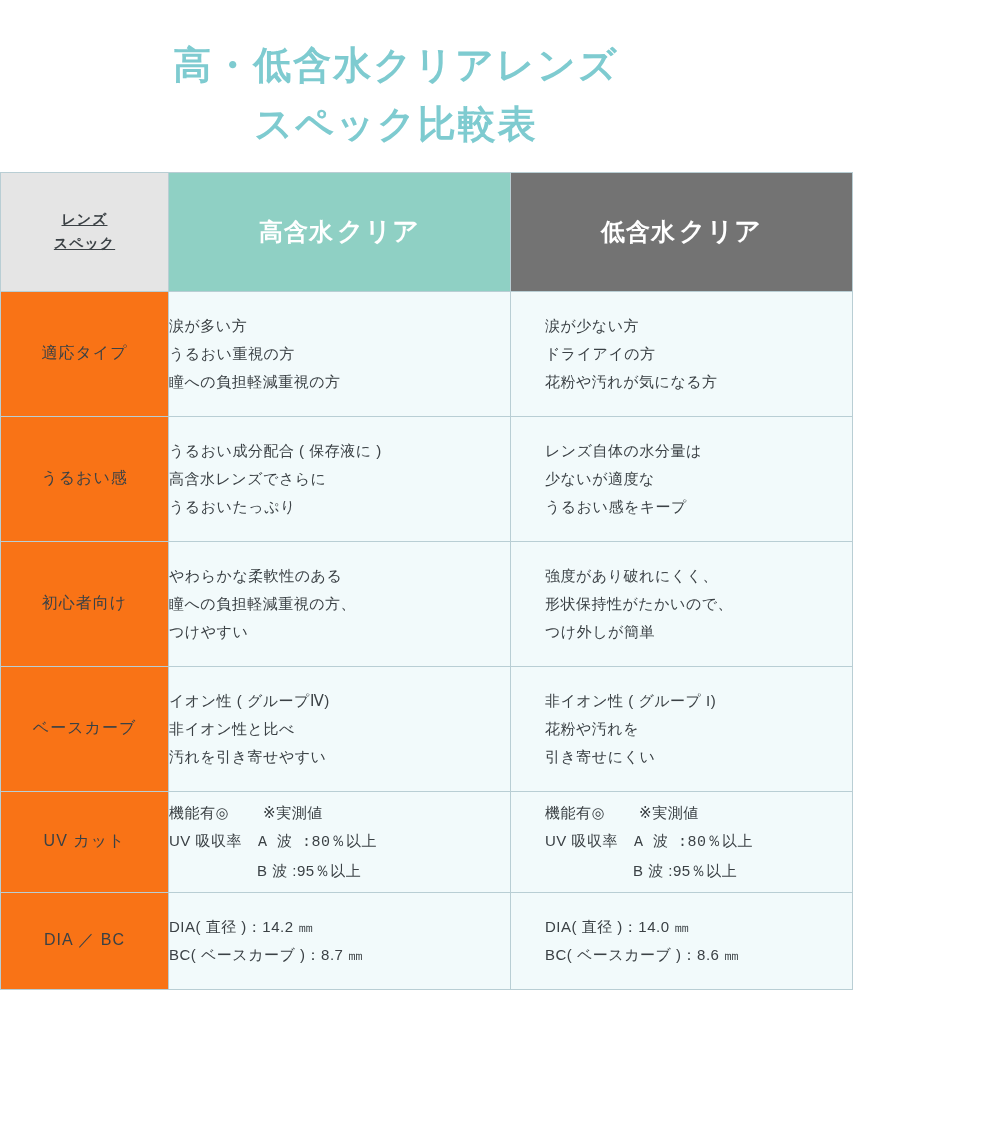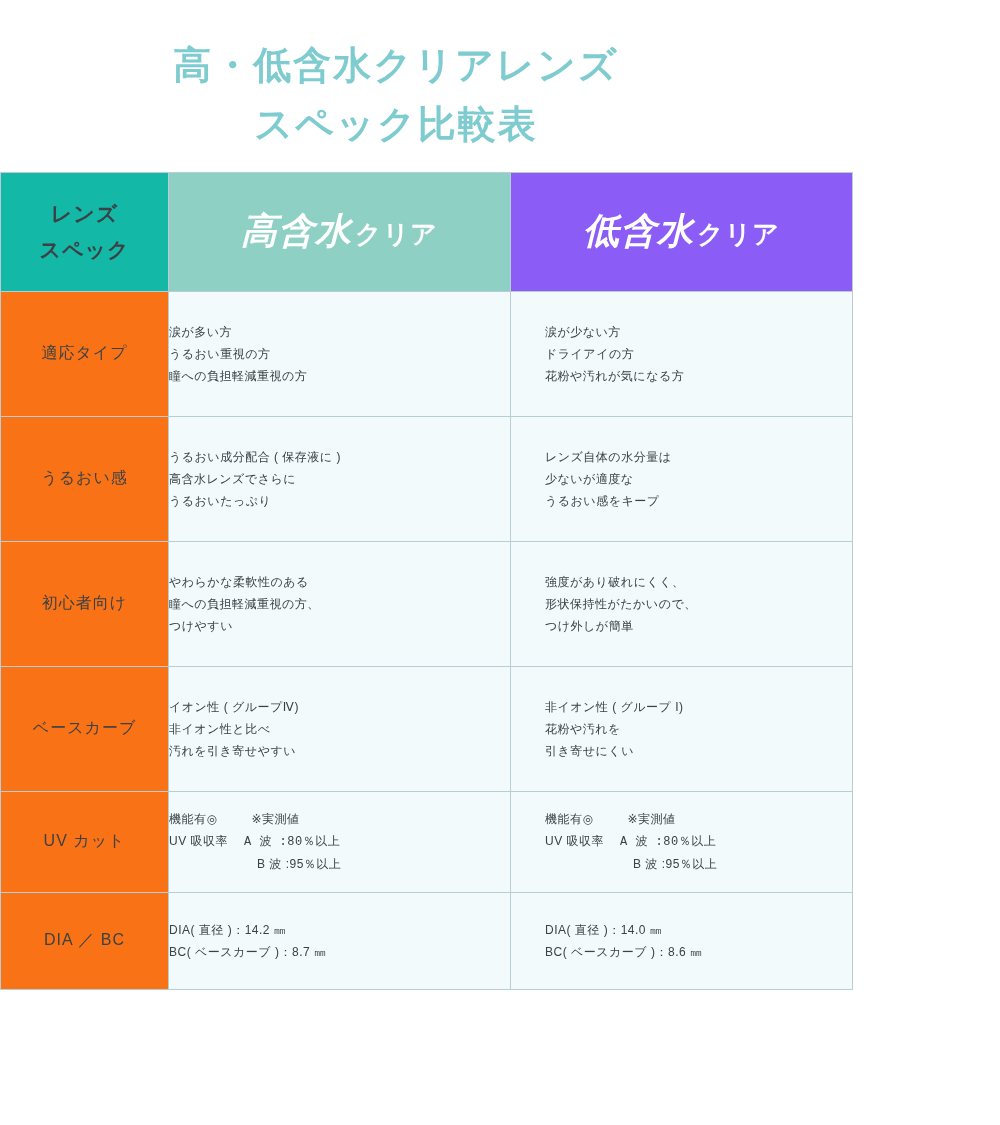--- a/index.html
+++ b/index.html
@@ -46,66 +46,66 @@
   table.spec col.c-high { width: 342px; }
   table.spec col.c-low  { width: 342px; }
 
   table.spec td, table.spec th {
     border: 1px solid #b9ced4;
     vertical-align: middle;
     padding: 0;
   }
   
   .hdr-spec {
-    background: #14b8a6;
-    text-align: center;
-    font-size: 21px;
+    background: #e5e5e5;
+    text-align: center;
+    font-size: 14px;
     font-weight: bold;
     line-height: 1.7;
     letter-spacing: 1px;
     color: #3b4145;
     height: 118px;
+    text-decoration: underline;
   }
   .hdr-high {
     background: #8fd0c4;
     color: #ffffff;
     text-align: center;
     height: 118px;
   }
   .hdr-low {
-    background: #8b5cf6;
+    background: #737373;
     color: #ffffff;
     text-align: center;
     height: 118px;
   }
   .hdr-main {
-    font-size: 36px;
-    font-weight: bold;
-    letter-spacing: 1px;
-    font-style: italic;
+    font-size: 24px;
+    font-weight: bold;
+    letter-spacing: 1px;
   }
   .hdr-sub {
     font-size: 26px;
     font-weight: bold;
     letter-spacing: 1px;
     padding-left: 3px;
   }
   
   td.label {
     background: #f97316;
     text-align: center;
     font-size: 16px;
     letter-spacing: 1px;
     color: #3b4145;
   }
   
   td.val {
     background: #f2fafb;
     padding: 16px 0 16px 30px;
-    font-size: 12px;
+    font-size: 15px;
     line-height: 1.85;
     letter-spacing: 0.5px;
     color: #3b4145;
   }
   td.val.low {
     padding-left: 34px;
   }
   .uv-row .uvline {
     display: block;
   }

